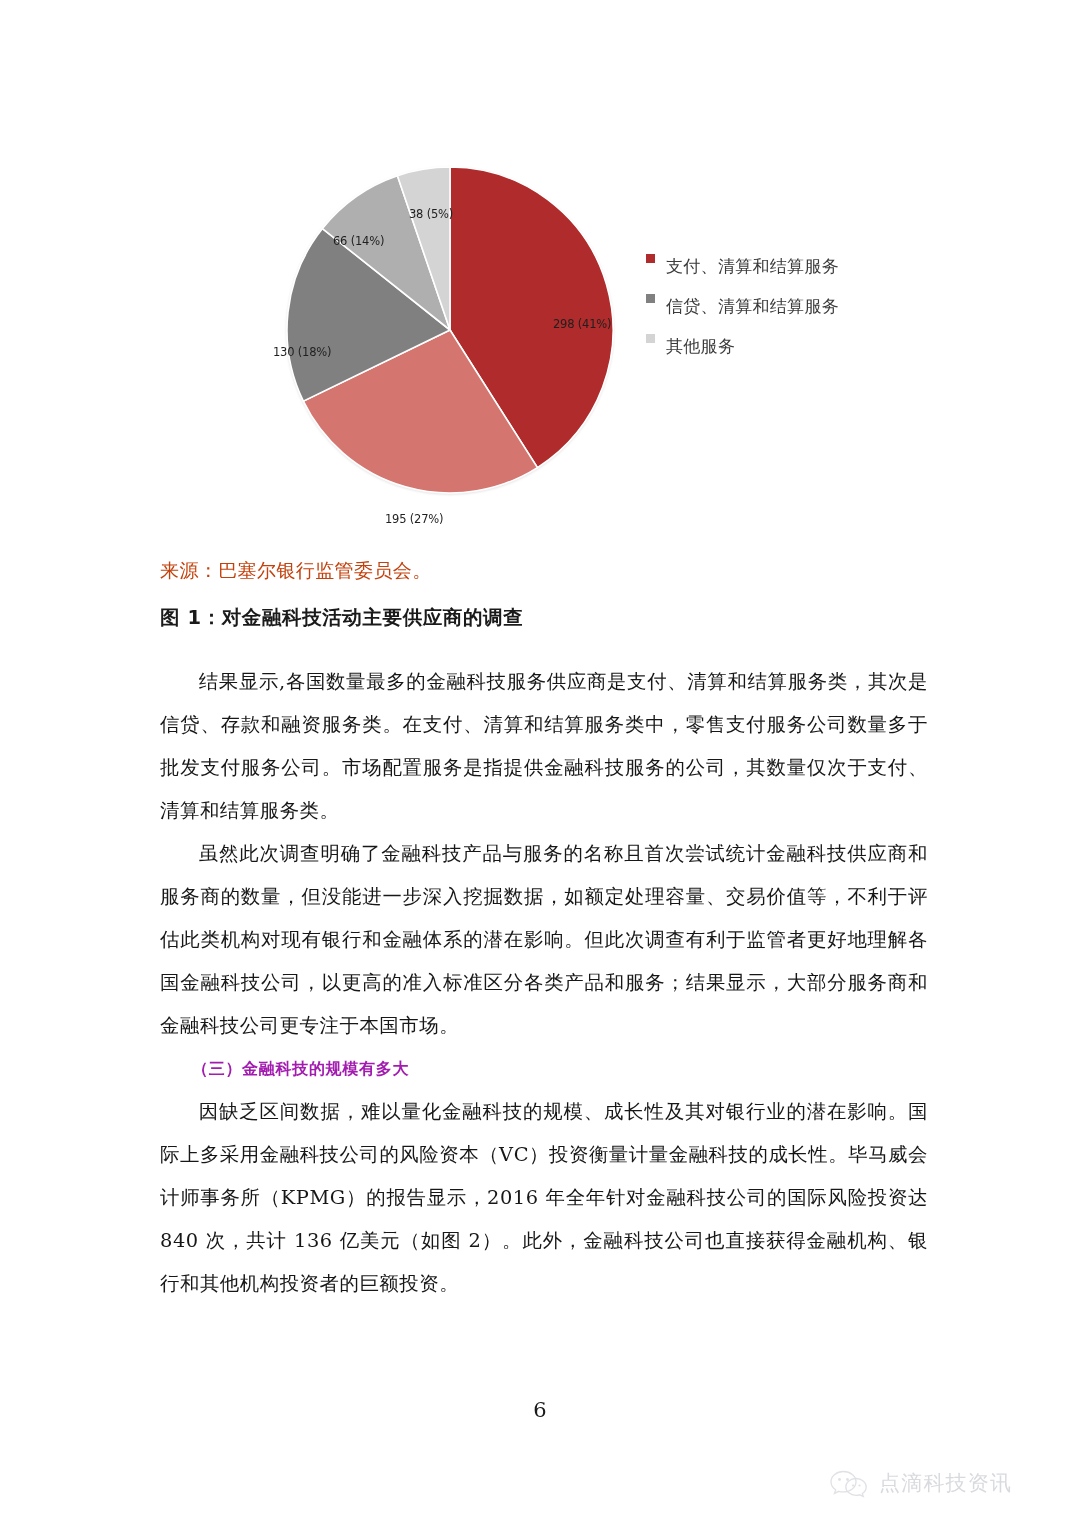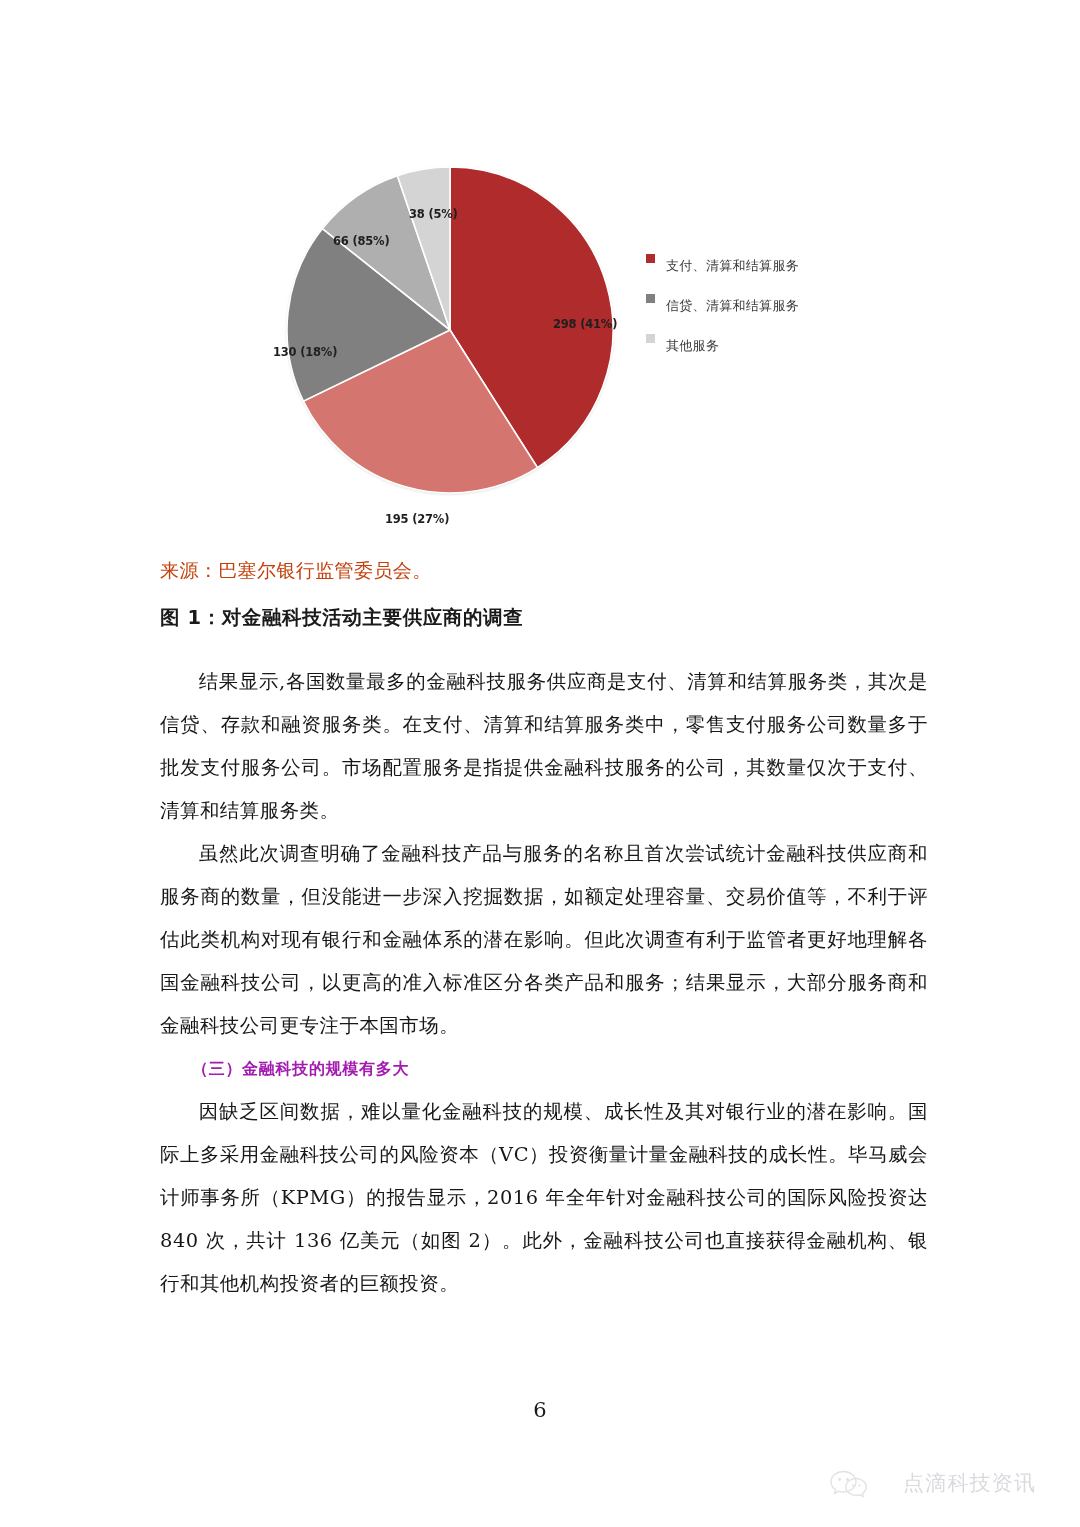--- a/index.html
+++ b/index.html
@@ -43,21 +43,21 @@
     display: block;
     width: 330px;
     height: 330px;
     filter: drop-shadow(0 1px 1px rgba(0,0,0,0.10));
   }
 
   .slice-label {
     position: absolute;
     font-family: "DejaVu Sans", "Liberation Sans", sans-serif;
     font-size: 11.5px;
-    font-weight: bold;
+    font-weight: normal;
     color: #1f1f1f;
     white-space: nowrap;
     letter-spacing: -0.2px;
   }
   .slice-label.l0 { left: 268px; top: 152px; }
   .slice-label.l1 { left: 100px; top: 347px; }
   .slice-label.l2 { left: -12px; top: 180px; }
   .slice-label.l3 { left: 48px; top: 69px; }
   .slice-label.l4 { left: 124px; top: 42px; }
 
@@ -73,21 +73,21 @@
     height: 40px;
   }
   .legend-swatch {
     width: 9px;
     height: 9px;
     flex: 0 0 9px;
     margin-right: 11px;
   }
   .legend-text {
     font-family: "DejaVu Sans", "Liberation Sans", sans-serif;
-    font-size: 13px;
+    font-size: 17px;
     color: #3b3b3b;
     white-space: nowrap;
     letter-spacing: 0.3px;
     margin-top: 16px;
   }
 
   
   .source-line {
     position: absolute;
     left: 160px;
@@ -150,21 +150,20 @@
   }
 
   
   .watermark {
     position: absolute;
     left: 828px;
     top: 1468px;
     display: flex;
     align-items: center;
     opacity: 0.55;
-    gap: 24px;
   }
   .watermark-icon {
     width: 42px;
     height: 30px;
     flex: 0 0 42px;
     margin-right: 9px;
   }
   .watermark-text {
     font-family: "DejaVu Sans", "Liberation Sans", sans-serif;
     font-size: 21px;
@@ -187,21 +186,21 @@
             <path d="M 165 165 L 252.42301271440988 302.5725875599355 A 163 163 0 0 1 18.33910853332074 236.13074521048495 Z" fill="#d4756f" stroke="#ffffff" stroke-width="1.6"></path>
             <path d="M 165 165 L 18.33910853332074 236.13074521048495 A 163 163 0 0 1 37.43608845022362 63.52858298948995 Z" fill="#808080" stroke="#ffffff" stroke-width="1.6"></path>
             <path d="M 165 165 L 37.43608845022362 63.52858298948995 A 163 163 0 0 1 112.42475925682652 10.711814902121063 Z" fill="#afafaf" stroke="#ffffff" stroke-width="1.6"></path>
             <path d="M 165 165 L 112.42475925682652 10.711814902121063 A 163 163 0 0 1 164.99999999999997 2 Z" fill="#d4d4d4" stroke="#ffffff" stroke-width="1.6"></path>
           </g>
       </svg>
 
       <span class="slice-label l0">298 (41%)</span>
       <span class="slice-label l1">195 (27%)</span>
       <span class="slice-label l2">130 (18%)</span>
-      <span class="slice-label l3">66 (85%)</span>
+      <span class="slice-label l3">66 (14%)</span>
       <span class="slice-label l4">38 (5%)</span>
     </div>
 
     <div class="legend" id="chart-legend">
         <div class="legend-row">
           <span class="legend-swatch" style="background: rgb(176, 43, 43);"></span>
           <span class="legend-text">支付、清算和结算服务</span>
         </div>
         <div class="legend-row">
           <span class="legend-swatch" style="background: rgb(128, 128, 128);"></span>

